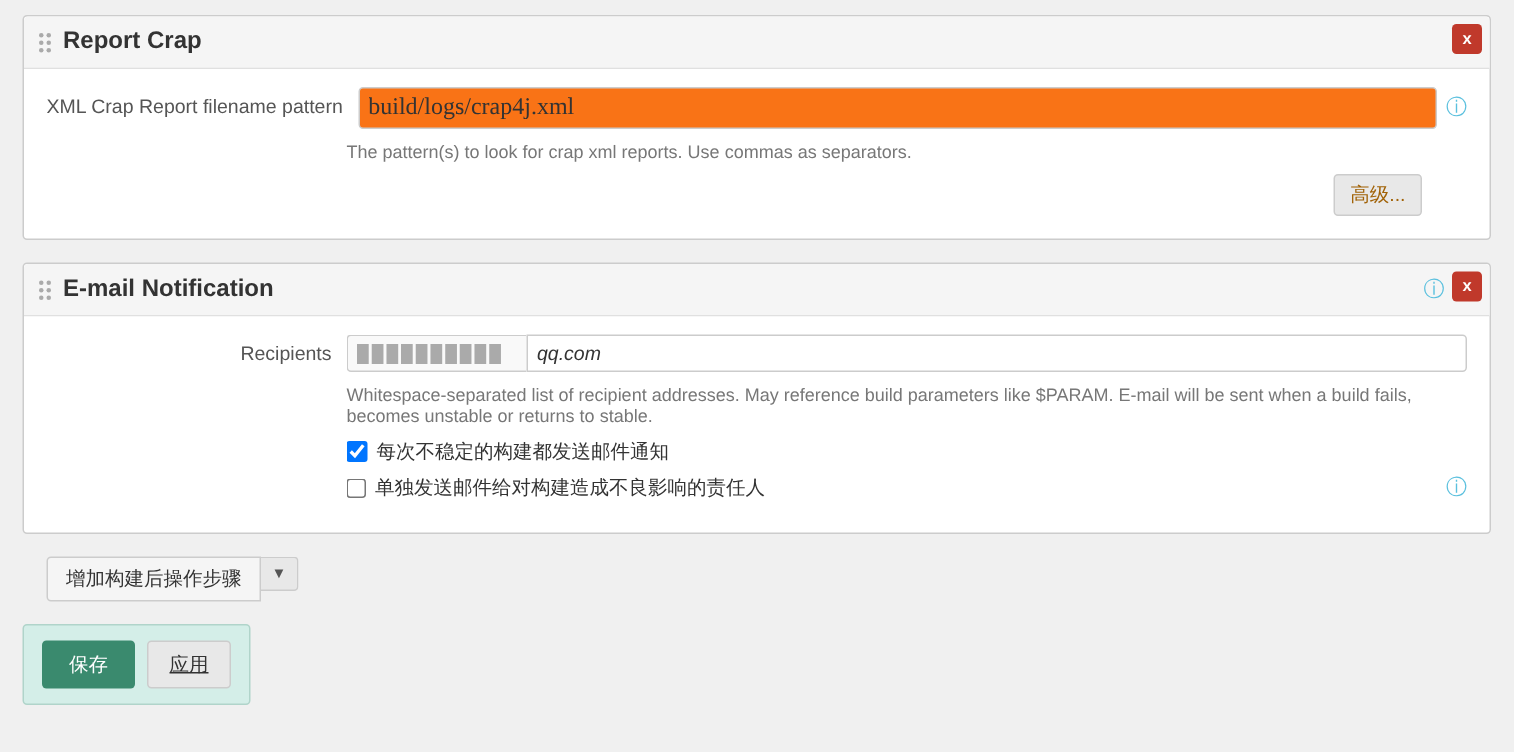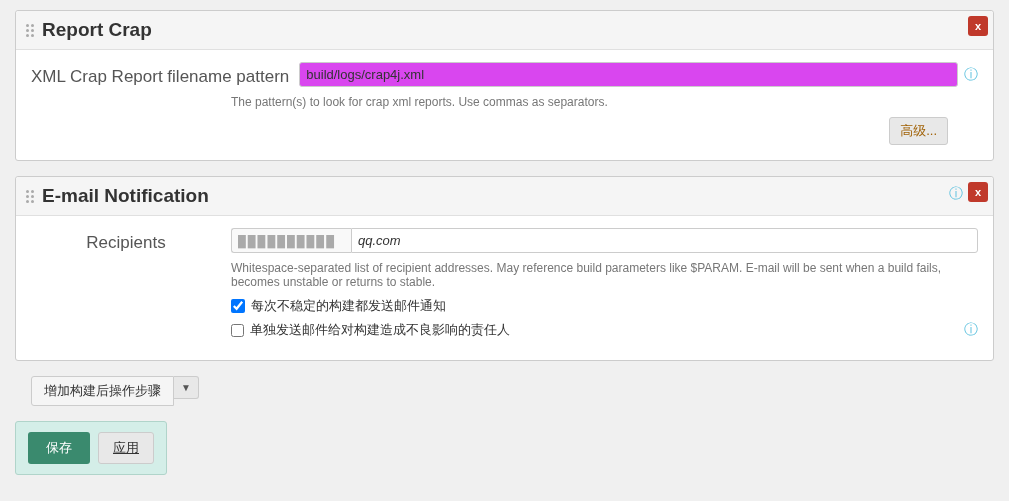--- a/index.html
+++ b/index.html
@@ -51,21 +51,21 @@
       content: '';
       display: block;
       width: 3px;
       height: 3px;
       background: #aaa;
       border-radius: 50%;
     }
 
     .section-title {
       font-weight: bold;
-      font-size: 19px;
+      font-size: 16px;
       color: #333;
     }
 
     .delete-btn {
       position: absolute;
       top: 5px;
       right: 5px;
       background: #c0392b;
       color: #fff;
       border: none;
@@ -85,42 +85,43 @@
     }
 
     .form-row {
       display: flex;
       align-items: flex-start;
       margin-bottom: 8px;
     }
 
     .form-label {
       min-width: 200px;
-      text-align: center;
+      text-align: right;
       padding-right: 10px;
       padding-top: 5px;
       color: #555;
-      font-size: 17px;
+      font-size: 13px;
     }
 
     .form-control-wrap {
       flex: 1;
       display: flex;
       align-items: center;
       gap: 6px;
     }
 
     .form-input {
       width: 100%;
       padding: 4px 6px;
       border: 1px solid #ccc;
       border-radius: 3px;
-      font-size: 13px;
-      color: #333;
-      background: #d946ef;
+      font-size: 16px;
+      color: #333;
+      background: #f97316;
+      font-family: Liberation Serif, serif;
     }
 
     .help-icon {
       color: #5bc0de;
       font-size: 14px;
       cursor: pointer;
       flex-shrink: 0;
     }
 
     .help-text {

